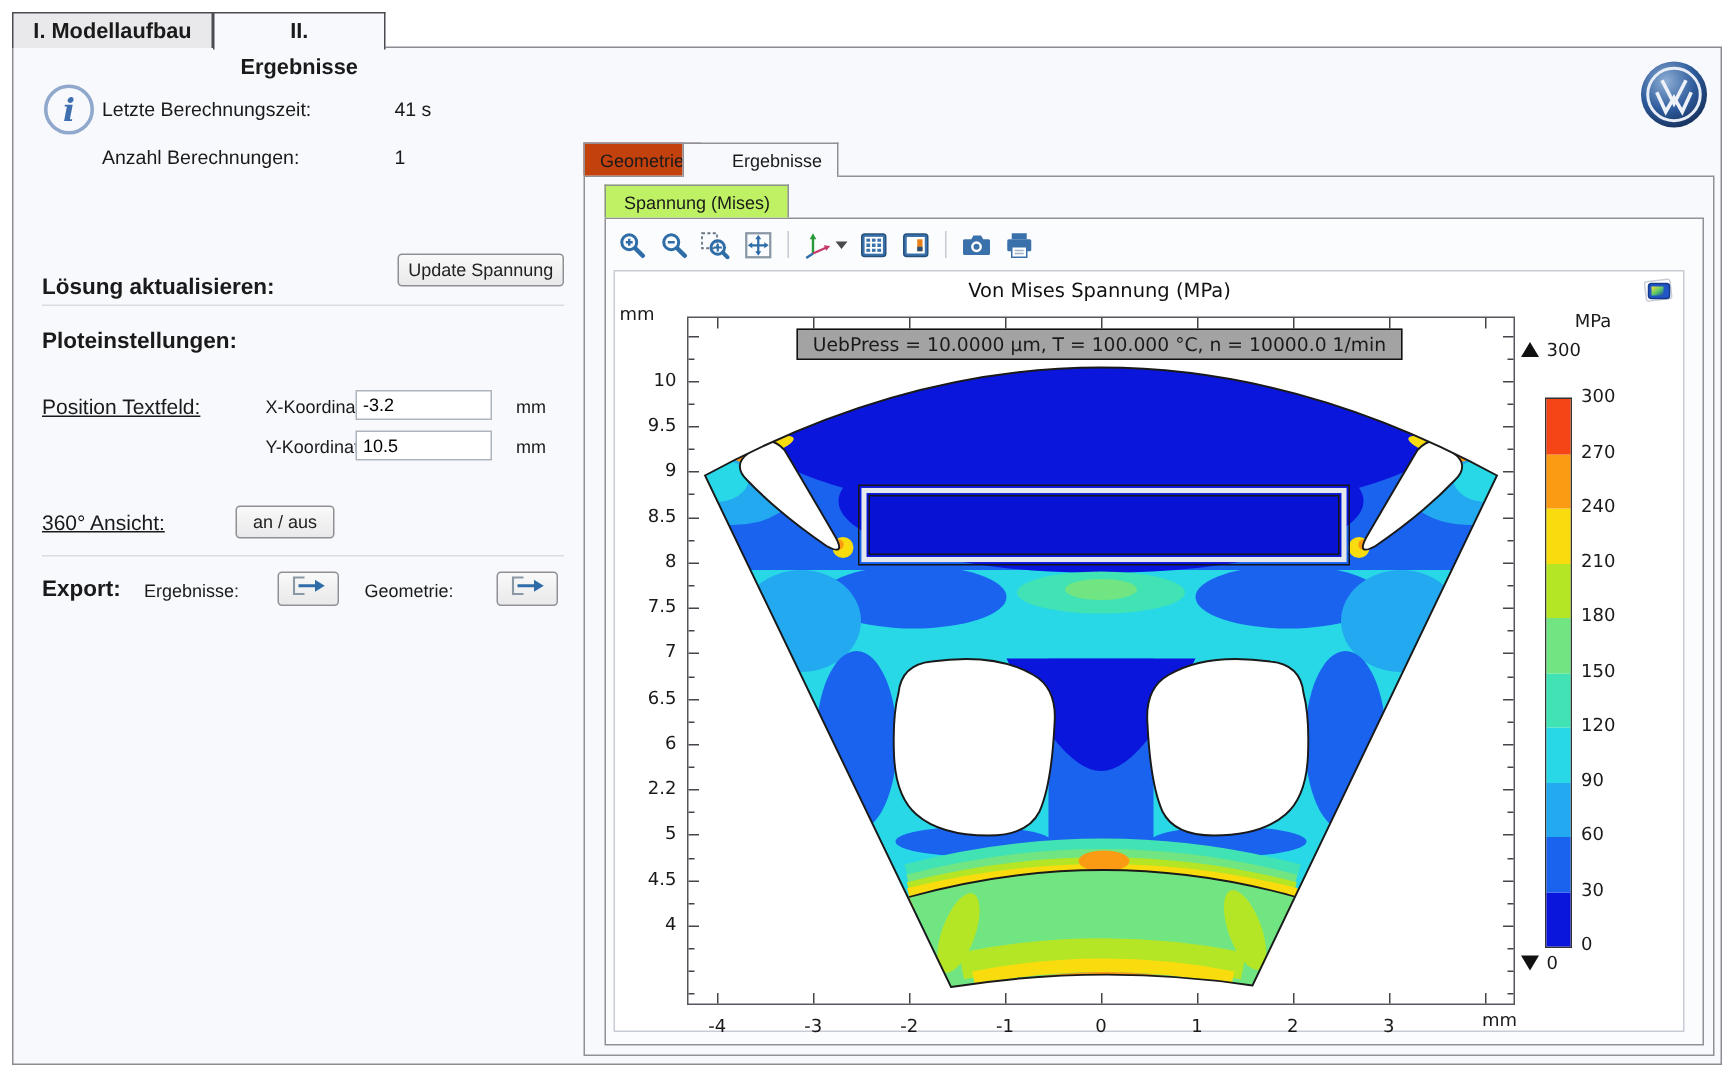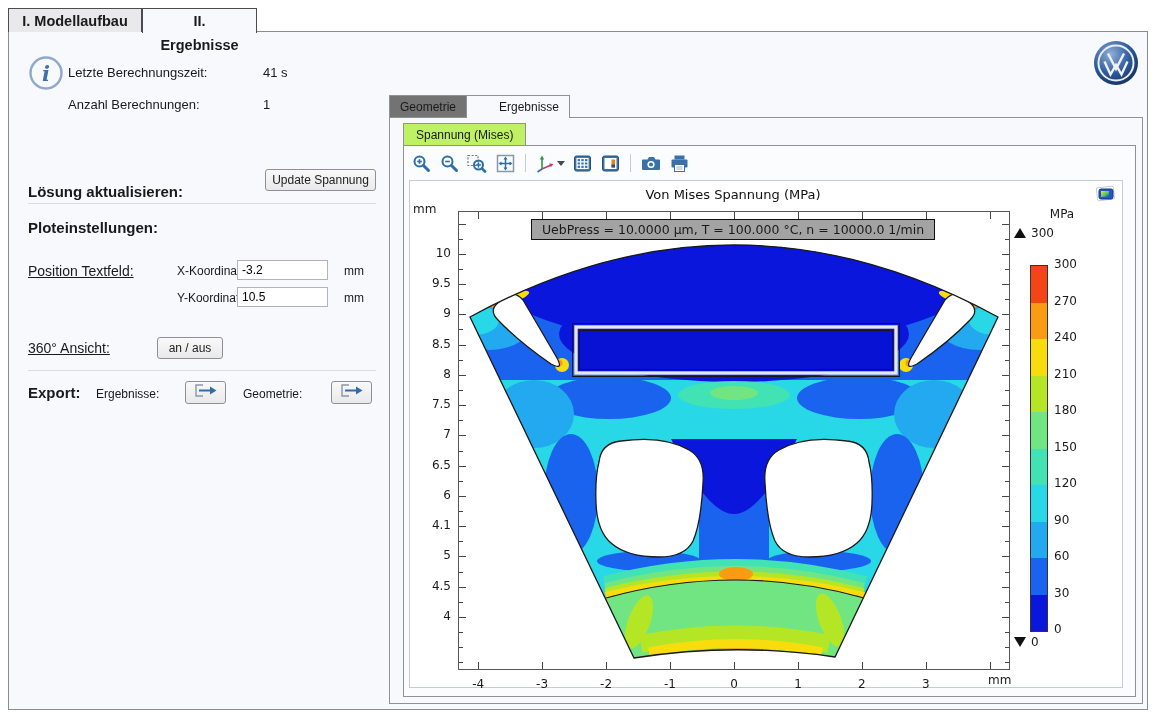--- a/index.html
+++ b/index.html
@@ -21,21 +21,21 @@
   .hr{position:absolute;height:1px;background:#dcdce0;}
 
   .btn{position:absolute;box-sizing:border-box;border:1px solid #8f9096;border-radius:3px;
     background:linear-gradient(#f9f9f9,#e9e9eb);font-size:12px;font-family:"Liberation Sans",sans-serif;
     color:#222;text-align:center;cursor:default;}
   .txt{position:absolute;box-sizing:border-box;border:1px solid #aeb4bd;background:#fff;
     font-size:12px;font-family:"Liberation Sans",sans-serif;padding:0 4px;}
 
   
   .rtab{position:absolute;top:95px;height:22px;line-height:22px;font-size:12px;padding:0 10px;
-    border:1px solid #8f9098;border-bottom:none;background:#737373;z-index:3;box-sizing:border-box;}
+    border:1px solid #8f9098;border-bottom:none;background:#c2410c;z-index:3;box-sizing:border-box;}
   .rtab.active{background:#f8f9fd;height:23px;}
   .panel-outer{position:absolute;left:389px;top:117px;width:754px;height:587px;
     border:1px solid #8f9098;background:#f8f9fd;box-sizing:border-box;}
   .stab{position:absolute;left:403px;top:123px;height:22px;line-height:22px;font-size:12px;
     padding:0 12px;border:1px solid #8f9098;border-bottom:none;background:#bef264;z-index:3;box-sizing:border-box;}
   .panel-inner{position:absolute;left:403px;top:145px;width:733px;height:552px;
     border:1px solid #8f9098;background:#fbfcfe;box-sizing:border-box;}
 
   
   .toolbar{position:absolute;left:410px;top:150px;height:26px;display:flex;align-items:center;gap:6px;}
@@ -137,21 +137,21 @@
     </radialGradient>
       </defs>
     <circle cx="23" cy="23" r="22" fill="url(#vwg)"></circle>
     <circle cx="23" cy="23" r="17.5" fill="none" stroke="#e9eef6" stroke-width="2"></circle>
     <path d="M15,13.5 L23,29 L31,13.5" fill="none" stroke="#eef2f8" stroke-width="2.4"></path>
     <path d="M11.5,21.5 L17.5,34.5 L23,25 L28.5,34.5 L34.5,21.5" fill="none" stroke="#eef2f8" stroke-width="2.4"></path>
   </svg>
 </span>
 
 <div class="rtab" style="left:389px;">Geometrie</div>
-<div class="rtab active" style="left:466px;padding-left:32px;">Ergebnisse</div>
+<div class="rtab active" style="left:455px;padding-left:32px;">Ergebnisse</div>
 <div class="panel-outer"></div>
 <div class="stab">Spannung (Mises)</div>
 <div class="panel-inner"></div>
 
 <div class="toolbar">
   <span class="tbtn">
       <svg width="19" height="19" viewBox="0 0 19 19">
     <circle cx="7.5" cy="7.5" r="5" fill="none" stroke="#2f6da8" stroke-width="2"></circle>
     <line x1="5.2" y1="7.5" x2="9.8" y2="7.5" stroke="#2f6da8" stroke-width="1.6"></line>
     <line x1="7.5" y1="5.2" x2="7.5" y2="9.8" stroke="#2f6da8" stroke-width="1.6"></line>
@@ -394,21 +394,21 @@
       <div class="xlab" style="left: 451.9px; top: 465px;">3</div>
       <div class="ylab" style="left: -48px; top: 33.8px;">10</div>
       <div class="ylab" style="left: -48px; top: 64px;">9.5</div>
       <div class="ylab" style="left: -48px; top: 94.3px;">9</div>
       <div class="ylab" style="left: -48px; top: 124.6px;">8.5</div>
       <div class="ylab" style="left: -48px; top: 154.8px;">8</div>
       <div class="ylab" style="left: -48px; top: 185.1px;">7.5</div>
       <div class="ylab" style="left: -48px; top: 215.4px;">7</div>
       <div class="ylab" style="left: -48px; top: 245.6px;">6.5</div>
       <div class="ylab" style="left: -48px; top: 275.9px;">6</div>
-      <div class="ylab" style="left: -48px; top: 306.1px;">4.1</div>
+      <div class="ylab" style="left: -48px; top: 306.1px;">2.2</div>
       <div class="ylab" style="left: -48px; top: 336.4px;">5</div>
       <div class="ylab" style="left: -48px; top: 366.7px;">4.5</div>
       <div class="ylab" style="left: -48px; top: 396.9px;">4</div>
     </div>
 
   <div class="axis-unit" style="left:578px;top:492px;">mm</div>
 
   <div class="legend-wrap">
     <div class="legend-unit">MPa</div>
     <div class="legend-max"><span class="tri up"></span><span>300</span></div>

